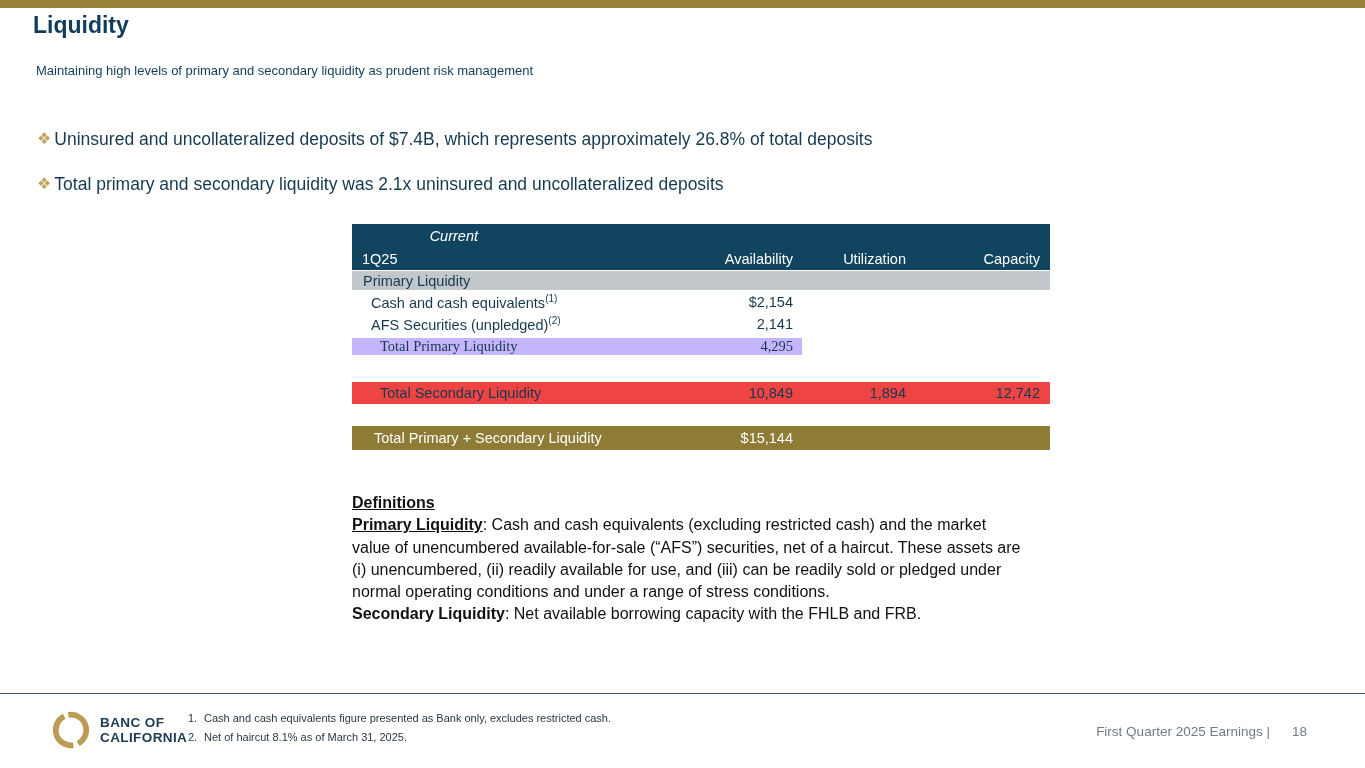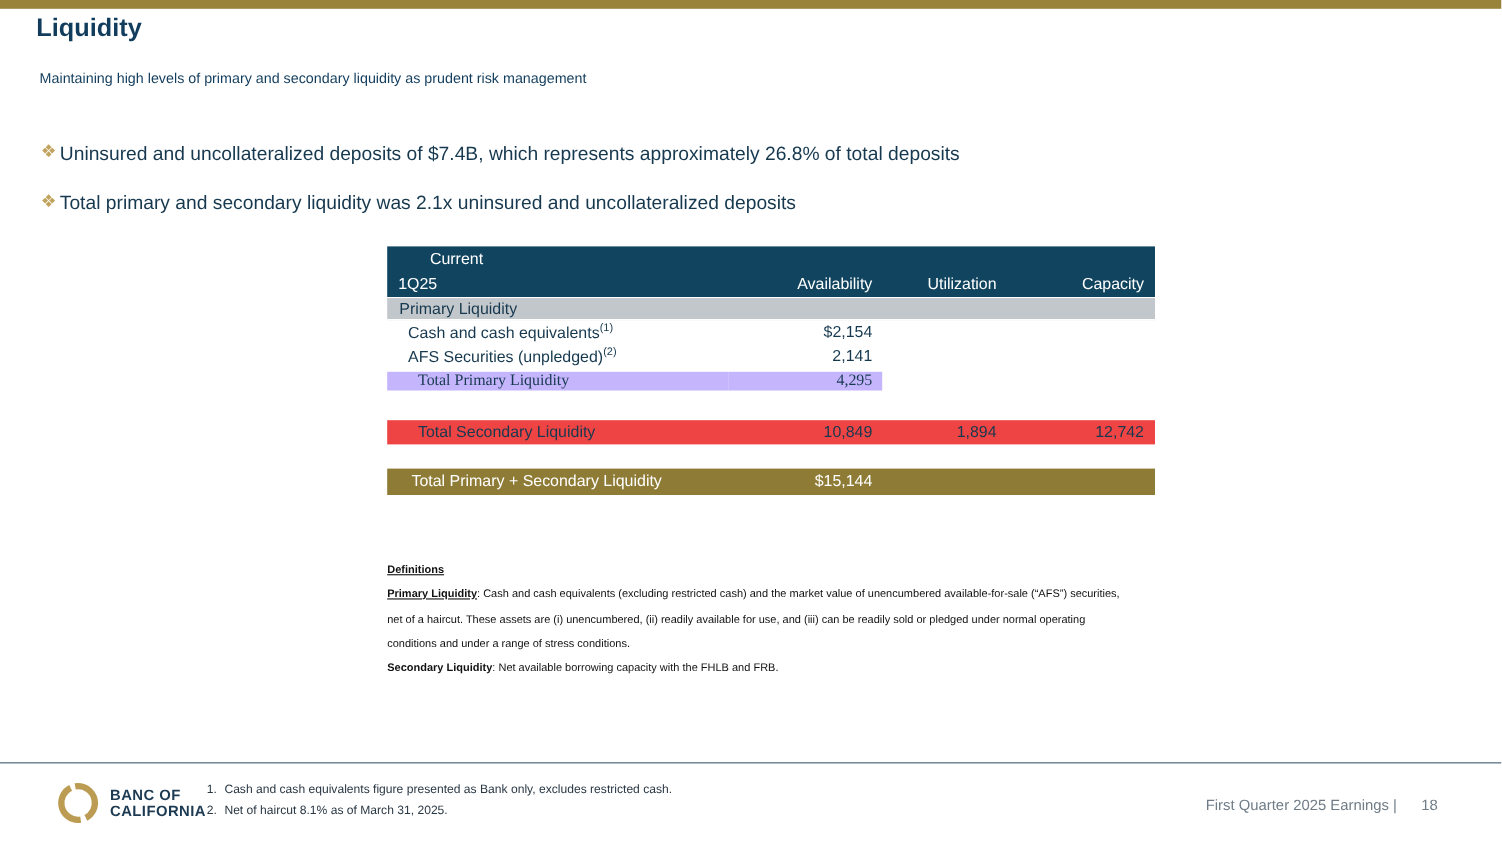--- a/index.html
+++ b/index.html
@@ -19,41 +19,41 @@
   
   .liq-table { position:absolute; left:352px; top:224px; width:698px; font-size:14.5px; color:#17394F; }
   .t-row { display:flex; align-items:center; height:22px; }
   .c-label { flex:0 0 310px; padding-left:10px; white-space:nowrap; }
   .c-avail { flex:0 0 140px; text-align:right; padding-right:9px; }
   .c-util  { flex:0 0 110px; text-align:right; padding-right:6px; }
   .c-cap   { flex:1 1 auto;  text-align:right; padding-right:10px; }
 
   .t-header { background:#11455F; color:#ffffff; }
   .t-header .t-row { height:23px; }
-  .t-header .c-avail.centered { text-align:center; padding-right:14px; }
+  .t-header .c-avail.centered { padding-right:14px;font-style:italic; }
 
   .t-section { background:#C2C7CC; height:21px; border-top:1px solid #ffffff; border-bottom:1px solid #ffffff; }
   .t-section .c-label { padding-left:11px; }
 
   .indent1 { padding-left:19px !important; }
   .indent2 { padding-left:28px !important; }
 
   sup.fref { font-size:10px; vertical-align:6px; }
 
   .hl-partial .c-label, .hl-partial .c-avail { background:#c4b5fd;font-family:Liberation Serif, serif; }
   .hl-partial { height:23px; }
   .hl-full { background:#ef4444; height:22px; }
 
   .spacer1 { height:24px; } .spacer2 { height:22px; }
 
   .t-grand { background:#8E7B35; color:#ffffff; height:24px; }
   .t-grand .c-label { padding-left:22px; }
 
   
-  .definitions { position:absolute; left:352px; top:508px; width:676px; font-size:10px;
+  .definitions { position:absolute; left:352px; top:492px; width:676px; font-size:16px;
                  color:#111111; line-height:22.3px; }
   .def-heading { font-weight:bold; text-decoration:underline; }
   .def-term-u { font-weight:bold; text-decoration:underline; }
   .def-term { font-weight:bold; }
 
   
   .footer-rule { position:absolute; left:0; top:693px; width:1365px; height:1px; background:#3A5A74; }
 
   .logo { position:absolute; left:50px; top:709px; display:flex; align-items:center; }
   .logo-ring { width:42px; height:42px; }

